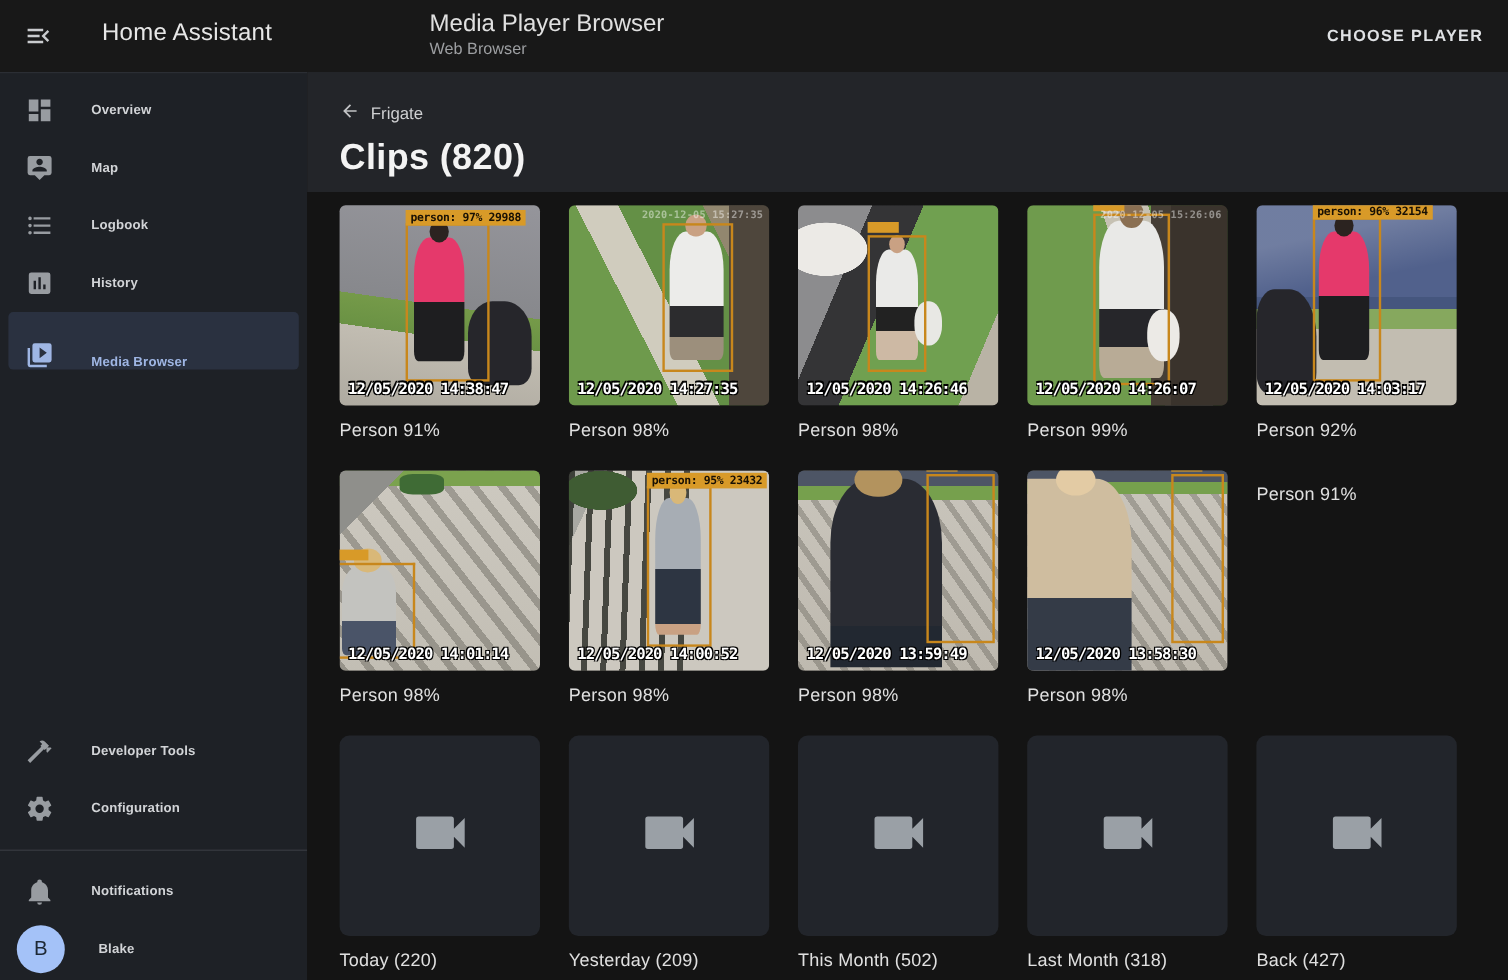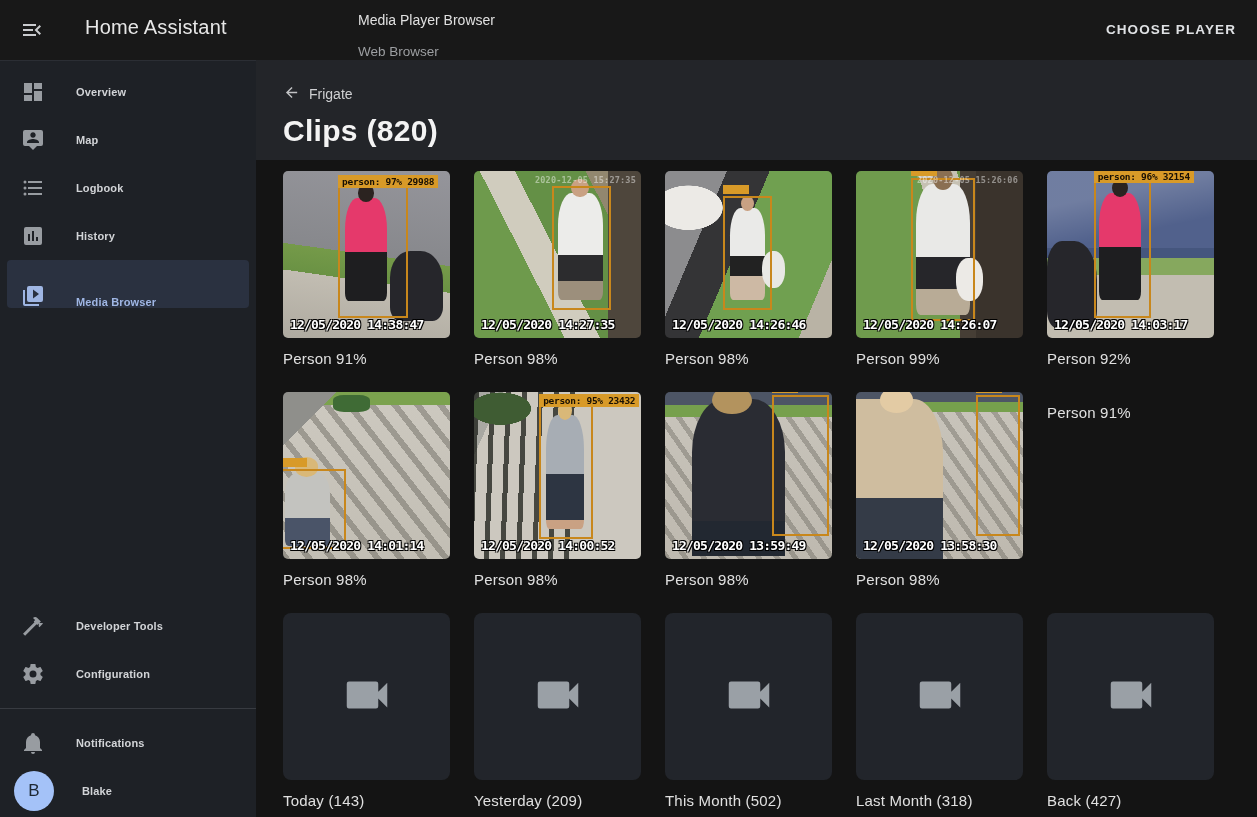--- a/index.html
+++ b/index.html
@@ -8,22 +8,22 @@
   .app { width:1257px; height:817px; display:flex; flex-direction:column; }
 
   
   .topbar { position:relative; height:60px; flex:0 0 60px; background:#181818; color:#e4e4e4; }
   .menu-btn { position:absolute; left:14px; top:12px; width:40px; height:36px; background:none;
     border:none; color:#c9cbce; cursor:pointer; padding:6px; }
   .menu-btn svg { width:24px; height:24px; display:block; }
   .app-title { position:absolute; left:85px; top:16px; font-size:20px; font-weight:400;
     color:#e7e7e7; letter-spacing:.2px; }
   .page-heading { position:absolute; left:358px; top:8px; }
-  .page-heading .ph-title { font-size:14px; color:#e0e0e0; line-height:24px; }
-  .page-heading .ph-sub { font-size:13.5px; color:#9d9fa2; line-height:16px; margin-top:12px; }
+  .page-heading .ph-title { font-size:20px; color:#e0e0e0; line-height:24px; }
+  .page-heading .ph-sub { font-size:13.5px; color:#9d9fa2; line-height:16px; margin-top:1px; }
   .choose-player { position:absolute; right:13px; top:16px; background:none; border:none;
     color:#dfe1e4; font-family:inherit; font-size:13.5px; font-weight:700; letter-spacing:1.1px;
     padding:6px 8px; cursor:pointer;margin-left:44px; }
 
   
   .body-row { flex:1; display:flex; min-height:0; }
 
   
   .sidebar { width:256px; flex:0 0 256px; background:#1e2126; border-top:1px solid #2b2e34;
     display:flex; flex-direction:column; padding-top:7px; }
@@ -368,21 +368,21 @@
             </div>
             <div class="cell">
               <div class="caption">Person 91%</div>
             </div>
             <div class="cell">
               <div class="folder-card">
                 <span><svg viewBox="0 0 24 24" fill="currentColor">
                     <path d="M17,10.5V7A1,1 0 0,0 16,6H4A1,1 0 0,0 3,7V17A1,1 0 0,0 4,18H16A1,1 0 0,0 17,17V13.5L21,17.5V6.5L17,10.5Z"></path>
                   </svg></span>
               </div>
-              <div class="caption">Today (143)</div>
+              <div class="caption">Today (220)</div>
             </div>
             <div class="cell">
               <div class="folder-card">
                 <span><svg viewBox="0 0 24 24" fill="currentColor">
                     <path d="M17,10.5V7A1,1 0 0,0 16,6H4A1,1 0 0,0 3,7V17A1,1 0 0,0 4,18H16A1,1 0 0,0 17,17V13.5L21,17.5V6.5L17,10.5Z"></path>
                   </svg></span>
               </div>
               <div class="caption">Yesterday (209)</div>
             </div>
             <div class="cell">

